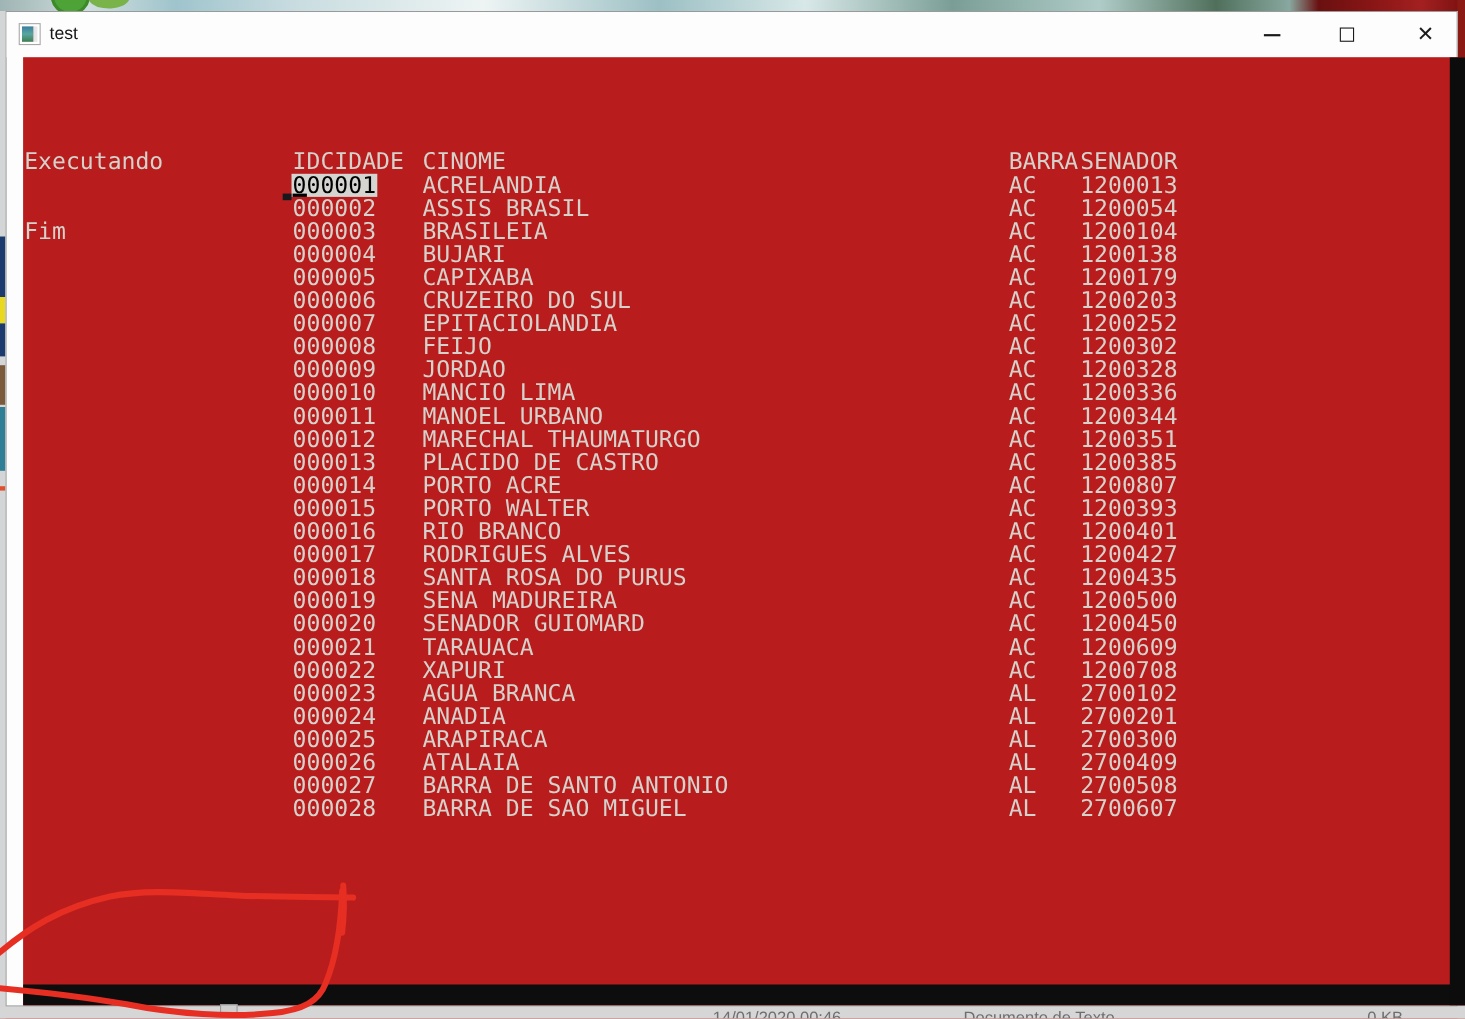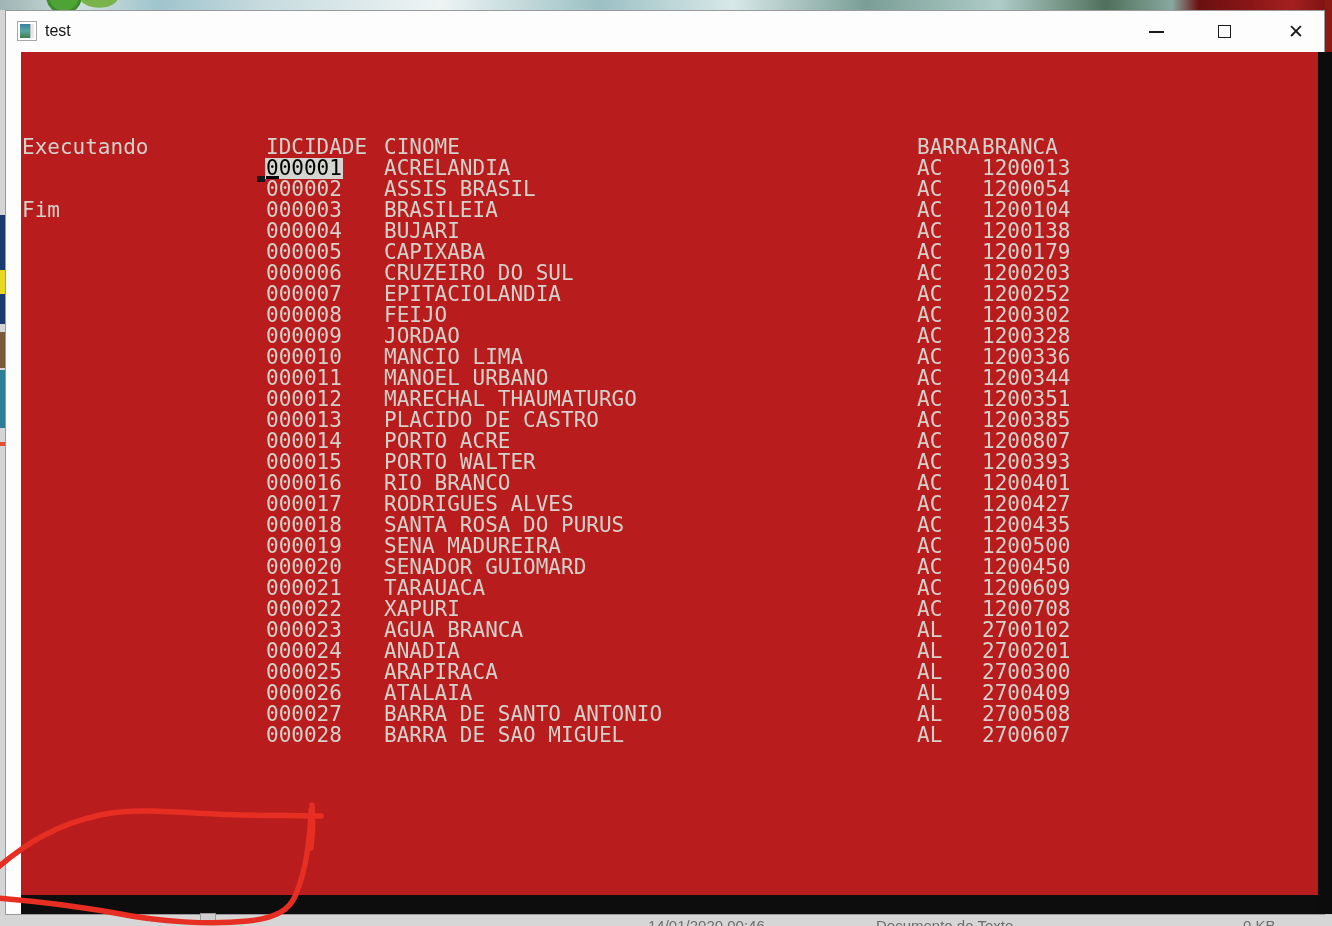--- a/index.html
+++ b/index.html
@@ -101,21 +101,21 @@
     <div class="client mono">
       <div class="status-lines">
         <div class="status-line">Executando</div>
         <div class="status-line">Fim</div>
       </div>
 
       <div class="thead">
         <span class="cell col-id">IDCIDADE</span>
         <span class="cell col-name">CINOME</span>
         <span class="cell col-uf">BARRA</span>
-        <span class="cell col-ibge">BRANCA</span>
+        <span class="cell col-ibge">SENADOR</span>
       </div>
 
       <div id="table-body"><div class="trow"><span class="cell col-id selected">000001</span><span class="cell col-name">ACRELANDIA</span><span class="cell col-uf">AC</span><span class="cell col-ibge">1200013</span></div><div class="trow"><span class="cell col-id">000002</span><span class="cell col-name">ASSIS BRASIL</span><span class="cell col-uf">AC</span><span class="cell col-ibge">1200054</span></div><div class="trow"><span class="cell col-id">000003</span><span class="cell col-name">BRASILEIA</span><span class="cell col-uf">AC</span><span class="cell col-ibge">1200104</span></div><div class="trow"><span class="cell col-id">000004</span><span class="cell col-name">BUJARI</span><span class="cell col-uf">AC</span><span class="cell col-ibge">1200138</span></div><div class="trow"><span class="cell col-id">000005</span><span class="cell col-name">CAPIXABA</span><span class="cell col-uf">AC</span><span class="cell col-ibge">1200179</span></div><div class="trow"><span class="cell col-id">000006</span><span class="cell col-name">CRUZEIRO DO SUL</span><span class="cell col-uf">AC</span><span class="cell col-ibge">1200203</span></div><div class="trow"><span class="cell col-id">000007</span><span class="cell col-name">EPITACIOLANDIA</span><span class="cell col-uf">AC</span><span class="cell col-ibge">1200252</span></div><div class="trow"><span class="cell col-id">000008</span><span class="cell col-name">FEIJO</span><span class="cell col-uf">AC</span><span class="cell col-ibge">1200302</span></div><div class="trow"><span class="cell col-id">000009</span><span class="cell col-name">JORDAO</span><span class="cell col-uf">AC</span><span class="cell col-ibge">1200328</span></div><div class="trow"><span class="cell col-id">000010</span><span class="cell col-name">MANCIO LIMA</span><span class="cell col-uf">AC</span><span class="cell col-ibge">1200336</span></div><div class="trow"><span class="cell col-id">000011</span><span class="cell col-name">MANOEL URBANO</span><span class="cell col-uf">AC</span><span class="cell col-ibge">1200344</span></div><div class="trow"><span class="cell col-id">000012</span><span class="cell col-name">MARECHAL THAUMATURGO</span><span class="cell col-uf">AC</span><span class="cell col-ibge">1200351</span></div><div class="trow"><span class="cell col-id">000013</span><span class="cell col-name">PLACIDO DE CASTRO</span><span class="cell col-uf">AC</span><span class="cell col-ibge">1200385</span></div><div class="trow"><span class="cell col-id">000014</span><span class="cell col-name">PORTO ACRE</span><span class="cell col-uf">AC</span><span class="cell col-ibge">1200807</span></div><div class="trow"><span class="cell col-id">000015</span><span class="cell col-name">PORTO WALTER</span><span class="cell col-uf">AC</span><span class="cell col-ibge">1200393</span></div><div class="trow"><span class="cell col-id">000016</span><span class="cell col-name">RIO BRANCO</span><span class="cell col-uf">AC</span><span class="cell col-ibge">1200401</span></div><div class="trow"><span class="cell col-id">000017</span><span class="cell col-name">RODRIGUES ALVES</span><span class="cell col-uf">AC</span><span class="cell col-ibge">1200427</span></div><div class="trow"><span class="cell col-id">000018</span><span class="cell col-name">SANTA ROSA DO PURUS</span><span class="cell col-uf">AC</span><span class="cell col-ibge">1200435</span></div><div class="trow"><span class="cell col-id">000019</span><span class="cell col-name">SENA MADUREIRA</span><span class="cell col-uf">AC</span><span class="cell col-ibge">1200500</span></div><div class="trow"><span class="cell col-id">000020</span><span class="cell col-name">SENADOR GUIOMARD</span><span class="cell col-uf">AC</span><span class="cell col-ibge">1200450</span></div><div class="trow"><span class="cell col-id">000021</span><span class="cell col-name">TARAUACA</span><span class="cell col-uf">AC</span><span class="cell col-ibge">1200609</span></div><div class="trow"><span class="cell col-id">000022</span><span class="cell col-name">XAPURI</span><span class="cell col-uf">AC</span><span class="cell col-ibge">1200708</span></div><div class="trow"><span class="cell col-id">000023</span><span class="cell col-name">AGUA BRANCA</span><span class="cell col-uf">AL</span><span class="cell col-ibge">2700102</span></div><div class="trow"><span class="cell col-id">000024</span><span class="cell col-name">ANADIA</span><span class="cell col-uf">AL</span><span class="cell col-ibge">2700201</span></div><div class="trow"><span class="cell col-id">000025</span><span class="cell col-name">ARAPIRACA</span><span class="cell col-uf">AL</span><span class="cell col-ibge">2700300</span></div><div class="trow"><span class="cell col-id">000026</span><span class="cell col-name">ATALAIA</span><span class="cell col-uf">AL</span><span class="cell col-ibge">2700409</span></div><div class="trow"><span class="cell col-id">000027</span><span class="cell col-name">BARRA DE SANTO ANTONIO</span><span class="cell col-uf">AL</span><span class="cell col-ibge">2700508</span></div><div class="trow"><span class="cell col-id">000028</span><span class="cell col-name">BARRA DE SAO MIGUEL</span><span class="cell col-uf">AL</span><span class="cell col-ibge">2700607</span></div></div>
 
       <div class="black-band"></div>
       <div class="black-col"></div>
     </div>
   </div>
 
   <svg id="annotation" viewBox="0 0 1332 926" xmlns="http://www.w3.org/2000/svg">

